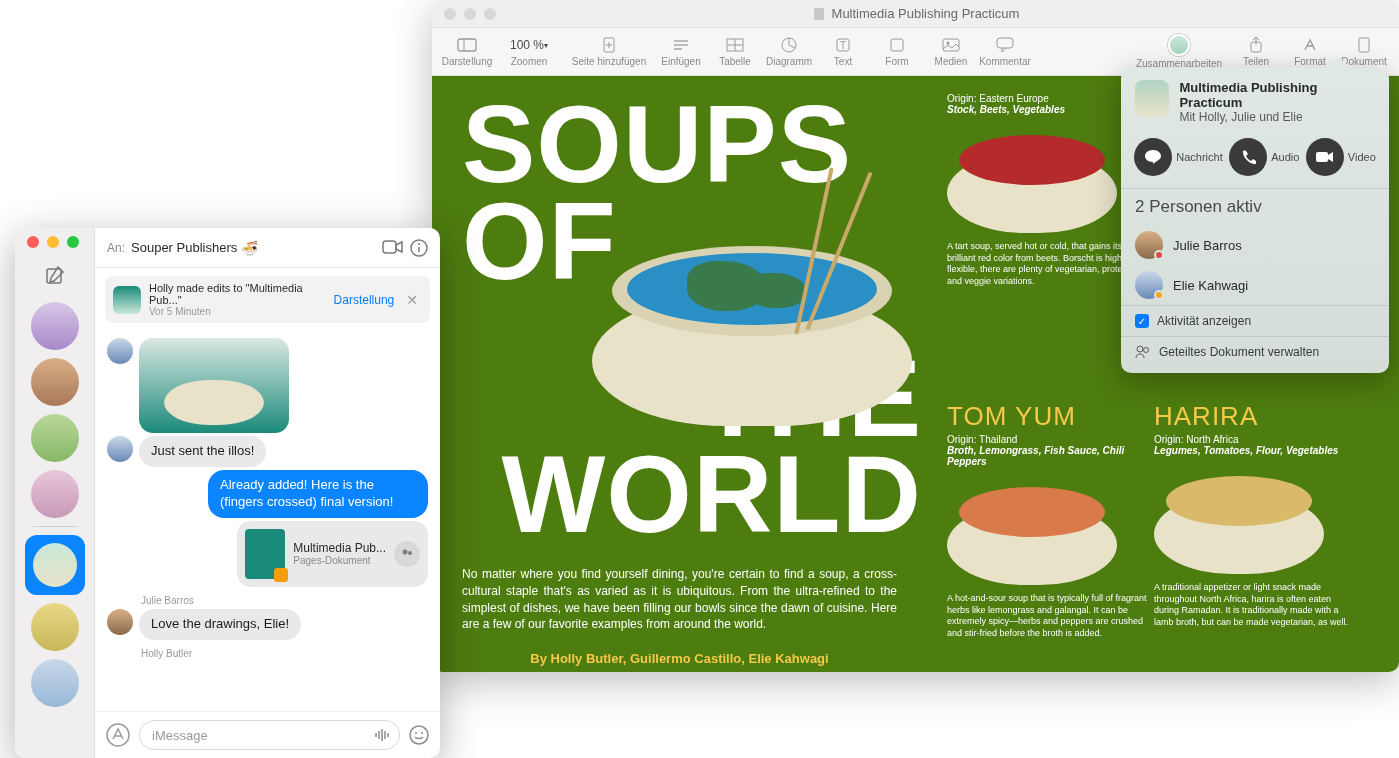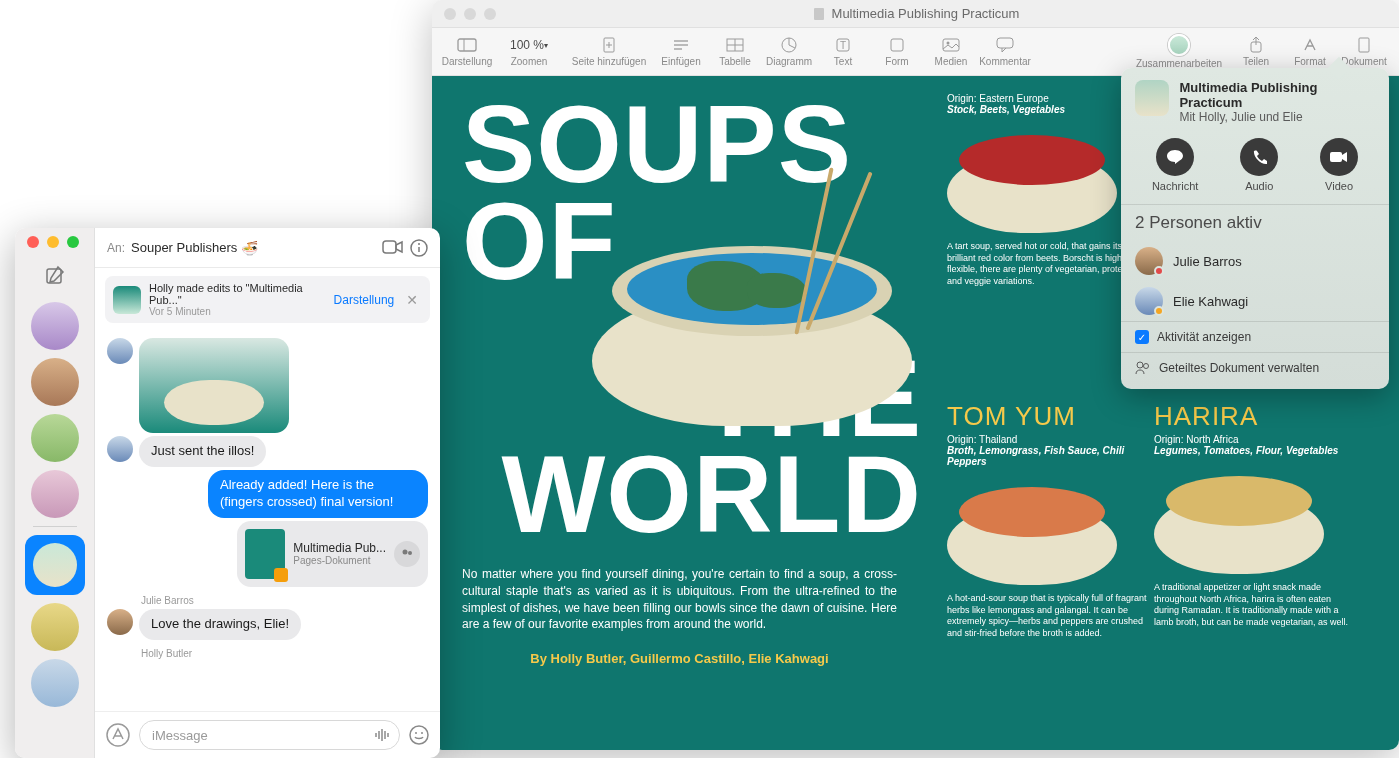--- a/index.html
+++ b/index.html
@@ -1,31 +1,31 @@
 <!DOCTYPE html>
 <html><head>
 <meta charset="utf-8">
 <style>
 * { margin: 0; padding: 0; box-sizing: border-box; font-family: -apple-system, BlinkMacSystemFont, "Helvetica Neue", sans-serif; }
 body { width: 1399px; height: 758px; background: transparent; position: relative; overflow: hidden; }
 
 
-.pages-window { position: absolute; left: 432px; top: 0; width: 967px; height: 750px; background: #f6f6f6; border-radius: 10px; box-shadow: 0 10px 40px rgba(0,0,0,0.25); overflow: hidden; }
+.pages-window { position: absolute; left: 432px; top: 0; width: 967px; height: 672px; background: #f6f6f6; border-radius: 10px; box-shadow: 0 10px 40px rgba(0,0,0,0.25); overflow: hidden; }
 .pages-titlebar { height: 28px; display: flex; align-items: center; justify-content: center; background: #efefef; border-bottom: 1px solid #e0e0e0; position: relative; }
 .traffic-lights { position: absolute; left: 12px; top: 8px; display: flex; gap: 8px; }
 .tl { width: 12px; height: 12px; border-radius: 50%; background: #d8d8d8; }
 .pages-title { font-size: 13px; color: #6a6a6a; display: flex; align-items: center; gap: 6px; }
 .pages-toolbar { height: 48px; display: flex; align-items: center; padding: 0 8px; gap: 0; background: #f6f6f6; border-bottom: 1px solid #e2e2e2; }
 .tb-item { display: flex; flex-direction: column; align-items: center; justify-content: center; min-width: 54px; gap: 2px; color: #8a8a8a; font-size: 10px; cursor: pointer; position: relative; }
 .tb-item .ic { width: 20px; height: 18px; display:flex; align-items:center; justify-content:center; }
 .tb-item.zoom { min-width: 70px; }
 .tb-spacer { flex: 1; }
 .tb-collab .avatar-ring { width: 22px; height: 22px; border-radius: 50%; background: linear-gradient(#c9e8d8,#a8d4bf); border: 2px solid #fff; box-shadow: 0 0 0 1px #ccc; }
 
-.pages-canvas { position: absolute; top: 76px; left: 0; right: 0; bottom: 0; background: #0f766e; overflow: hidden; }
+.pages-canvas { position: absolute; top: 76px; left: 0; right: 0; bottom: 0; background: #4d7c0f; overflow: hidden; }
 .poster-title { position: absolute; left: 30px; top: 20px; width: 460px; height: 480px; }
 .poster-title .big { font-family: Impact, "Arial Black", sans-serif; font-weight: 900; color: #fff; line-height: 0.88; letter-spacing: 1px; }
 .big1 { font-size: 110px; }
 .big2 { font-size: 110px; margin-left: 0; }
 .big3 { font-size: 110px; text-align: right; margin-top: 60px; }
 .big4 { font-size: 110px; text-align: right; }
 .bowl { position: absolute; left: 130px; top: 110px; width: 320px; height: 220px; }
 .bowl .dish { position: absolute; bottom: 0; left: 0; width: 320px; height: 130px; background: #e8e2c9; border-radius: 50% / 60%; }
 .bowl .rim { position: absolute; top: 40px; left: 20px; width: 280px; height: 90px; background: #d9d2b3; border-radius: 50%; }
 .bowl .soup { position: absolute; top: 47px; left: 35px; width: 250px; height: 72px; background: #2a8fc4; border-radius: 50%; overflow: hidden; }
@@ -47,21 +47,21 @@
 .soup-card .desc { color: #fff; font-size: 9px; line-height: 1.3; }
 
 
 .collab-pop { position: absolute; top: 68px; right: 10px; width: 268px; background: linear-gradient(#dfe8e2, #d4ddd8); border-radius: 10px; box-shadow: 0 8px 30px rgba(0,0,0,0.3); padding: 12px 0 6px; z-index: 20; }
 .cp-arrow { position: absolute; top: -8px; right: 42px; width: 16px; height: 16px; background: #dfe8e2; transform: rotate(45deg); }
 .cp-head { display: flex; gap: 10px; padding: 0 14px 10px; }
 .cp-head .thumb { width: 36px; height: 36px; border-radius: 8px; background: linear-gradient(#b0d4c4,#e8e2c9); }
 .cp-head .t1 { font-size: 13px; font-weight: 600; color: #2a2a2a; }
 .cp-head .t2 { font-size: 12px; color: #5a5a5a; }
 .cp-actions { display: flex; justify-content: space-around; padding: 4px 10px 12px; border-bottom: 1px solid rgba(0,0,0,0.1); }
-.cp-act { display: flex; flex-direction: column; align-items: center; gap: 4px; font-size: 11px; color: #4a4a4a; }
+.cp-act { display: flex; flex-direction: row; align-items: center; gap: 4px; font-size: 11px; color: #4a4a4a; }
 .cp-act .circ { width: 38px; height: 38px; border-radius: 50%; background: #3a3a3a; display: flex; align-items: center; justify-content: center; color: #fff; }
 .cp-sec { padding: 8px 14px; font-size: 17px; color: #4a4a4a; }
 .cp-person { display: flex; align-items: center; gap: 10px; padding: 6px 14px; font-size: 13px; color: #2a2a2a; }
 .cp-person .av { width: 28px; height: 28px; border-radius: 50%; position: relative; }
 .cp-person .dot { position: absolute; bottom: -1px; right: -1px; width: 10px; height: 10px; border-radius: 50%; border: 2px solid #dce5df; }
 .cp-row { display: flex; align-items: center; gap: 8px; padding: 8px 14px; font-size: 12px; color: #3a3a3a; border-top: 1px solid rgba(0,0,0,0.1); }
 .cp-check { width: 14px; height: 14px; background: #0a7aff; border-radius: 3px; display:flex; align-items:center; justify-content:center; color:#fff; font-size:10px; }
 
 
 .messages-window { position: absolute; left: 15px; top: 228px; width: 425px; height: 530px; background: #fff; border-radius: 10px; box-shadow: 0 10px 40px rgba(0,0,0,0.3); overflow: hidden; display: flex; }

